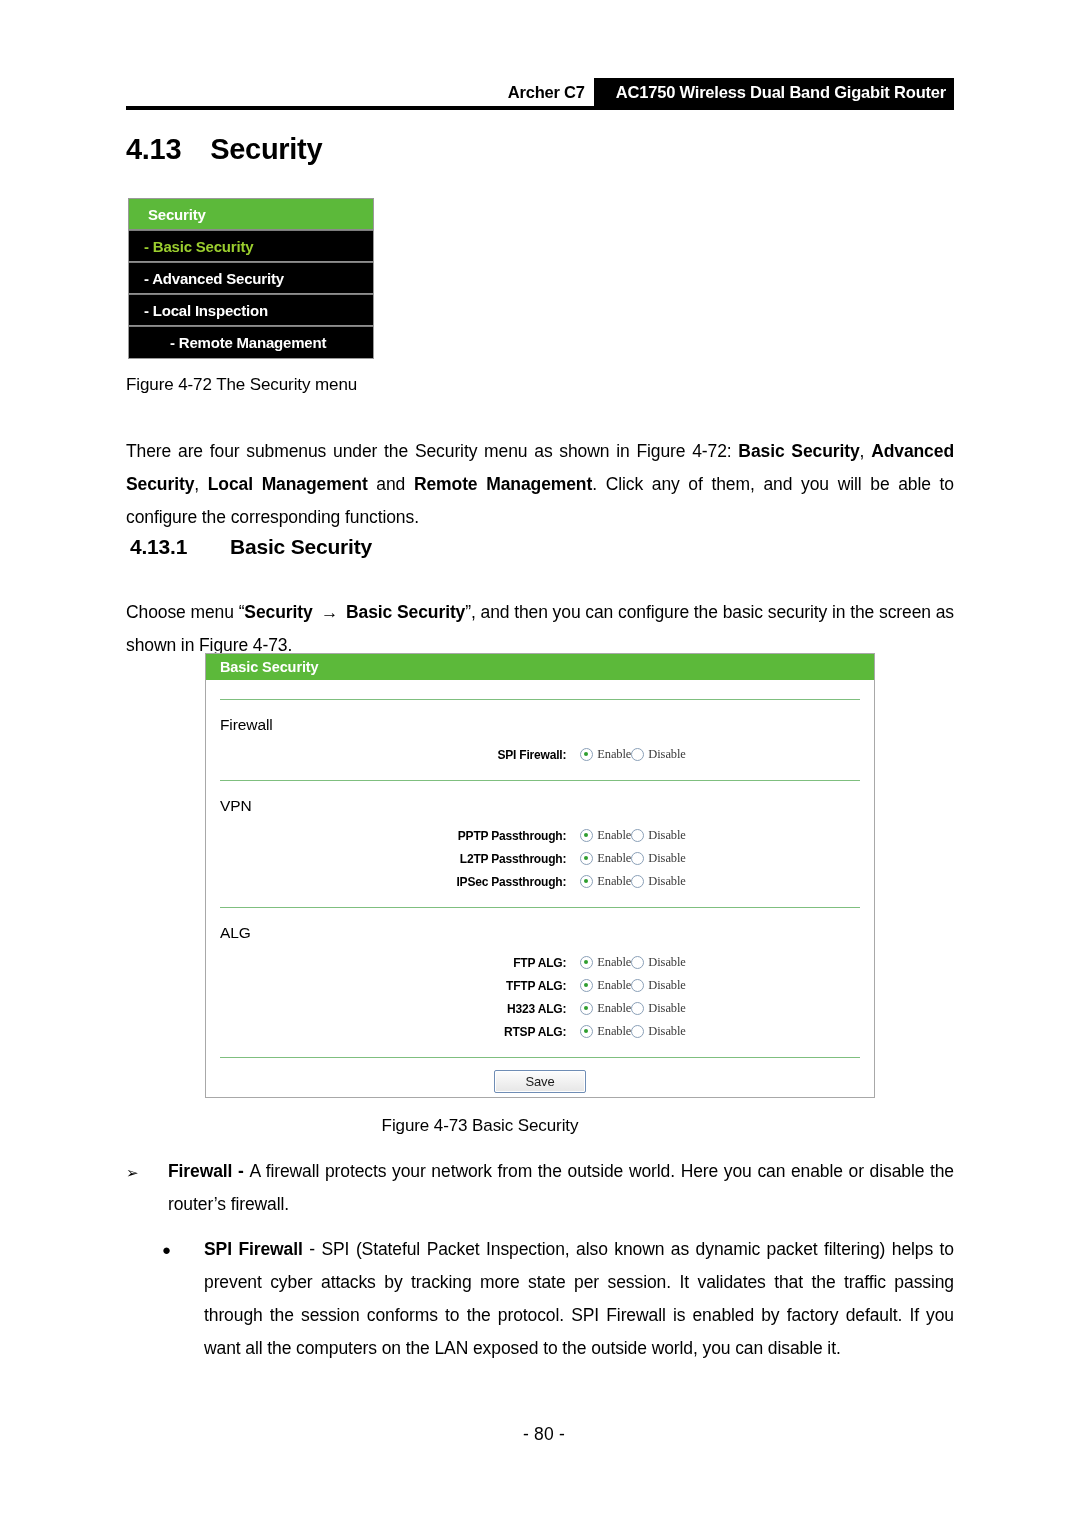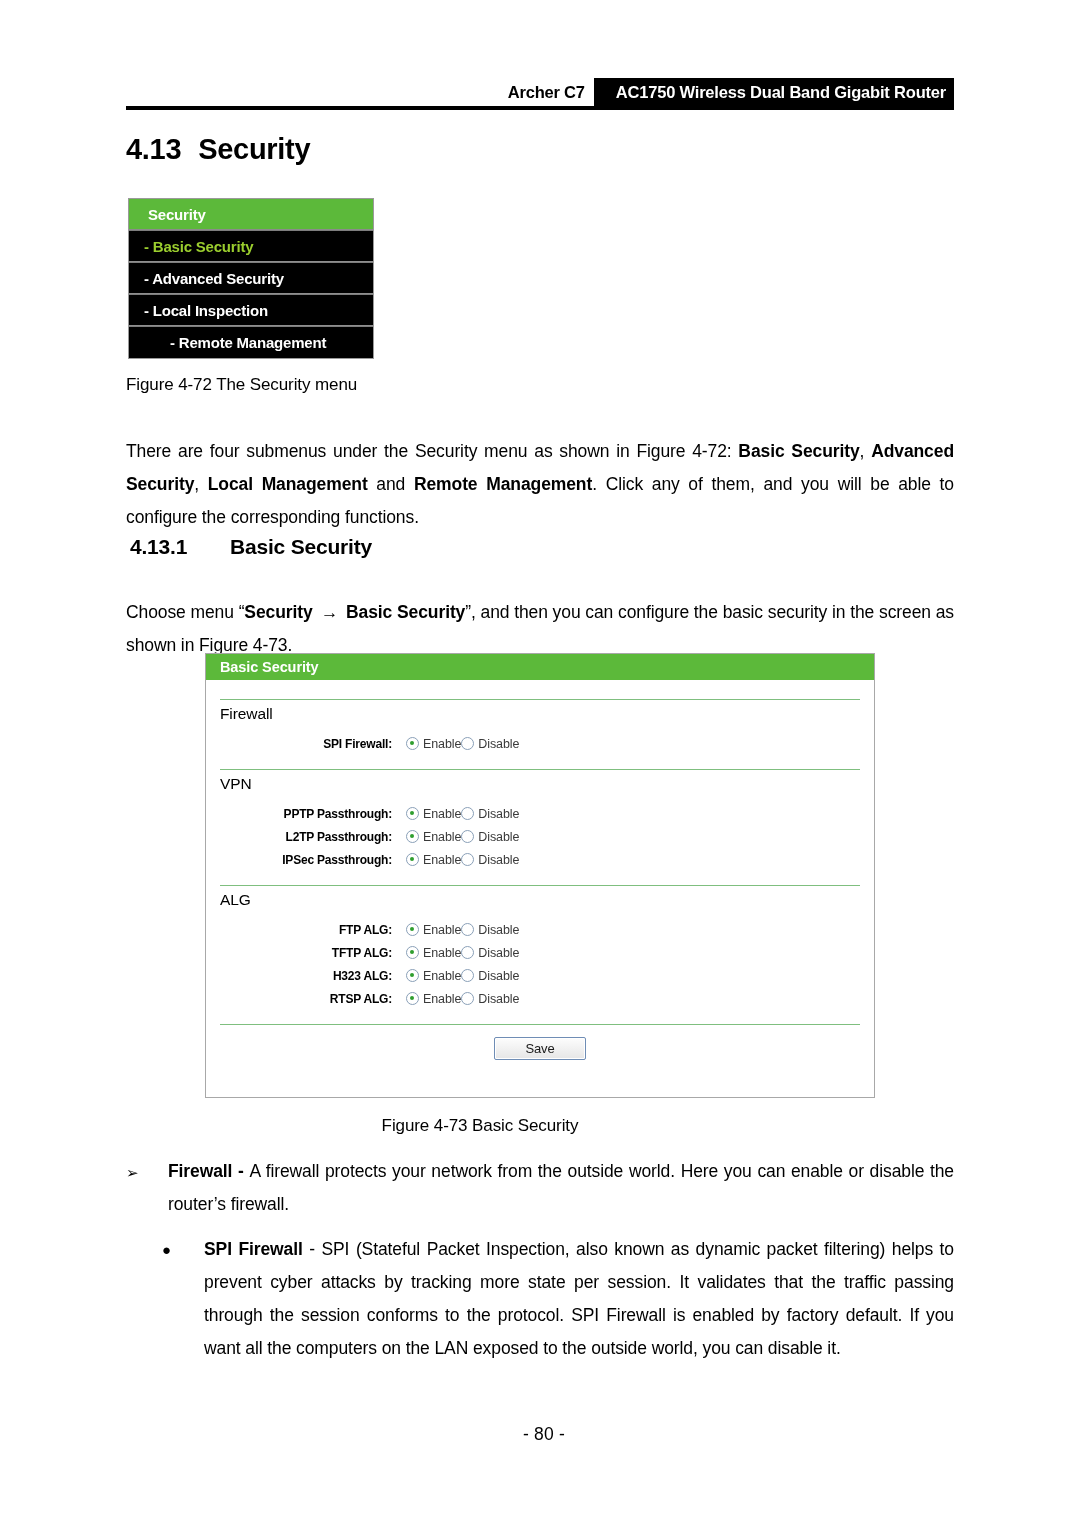--- a/index.html
+++ b/index.html
@@ -68,21 +68,21 @@
   h1.sec-title {
     position: absolute;
     left: 126px;
     top: 133px;
     margin: 0;
     font-size: 29px;
     font-weight: bold;
     letter-spacing: -0.3px;
     white-space: nowrap;
   }
-  h1.sec-title .num { margin-right: 17px; }
+  h1.sec-title .num { margin-right: 29px; }
 
   h2.subsec-title {
     position: absolute;
     left: 126px;
     top: 531px;
     margin: 4px;
     font-size: 21px;
     font-weight: bold;
     letter-spacing: -0.2px;
     white-space: nowrap;
@@ -181,49 +181,51 @@
   .screen-gap {
     height: 19px;
     background: #ffffff;
   }
   .screen-body {
     padding: 0 14px;
     box-sizing: border-box;
   }
   .sec-block {
     border-top: 1px solid #7fbf7f;
-    padding-top: 5px;
+    padding-top: 16px;
     padding-bottom: 14px;
   }
   .sec-block.first { border-top: 1px solid #7fbf7f; }
   .sec-heading {
     font-size: 15.5px;
     font-weight: normal;
     color: #000;
     letter-spacing: -0.1px;
     margin: 0 0 9px 0;
   }
   .field-row {
     display: flex;
     align-items: center;
     height: 23px;
+    justify-content: center;
   }
   .field-label {
     width: 186px;
     text-align: right;
     padding-right: 14px;
     box-sizing: border-box;
     font-size: 12px;
     font-weight: bold;
     letter-spacing: -0.2px;
     white-space: nowrap;
   }
   .radio-group {
     display: flex;
     align-items: center;
+    font-family: Liberation Serif, serif;
   }
   .radio-opt {
     display: flex;
     align-items: center;
     gap: 4px;
     font-size: 12.5px;
     color: #3a3a3a;
     letter-spacing: -0.1px;
     white-space: nowrap;
   }

